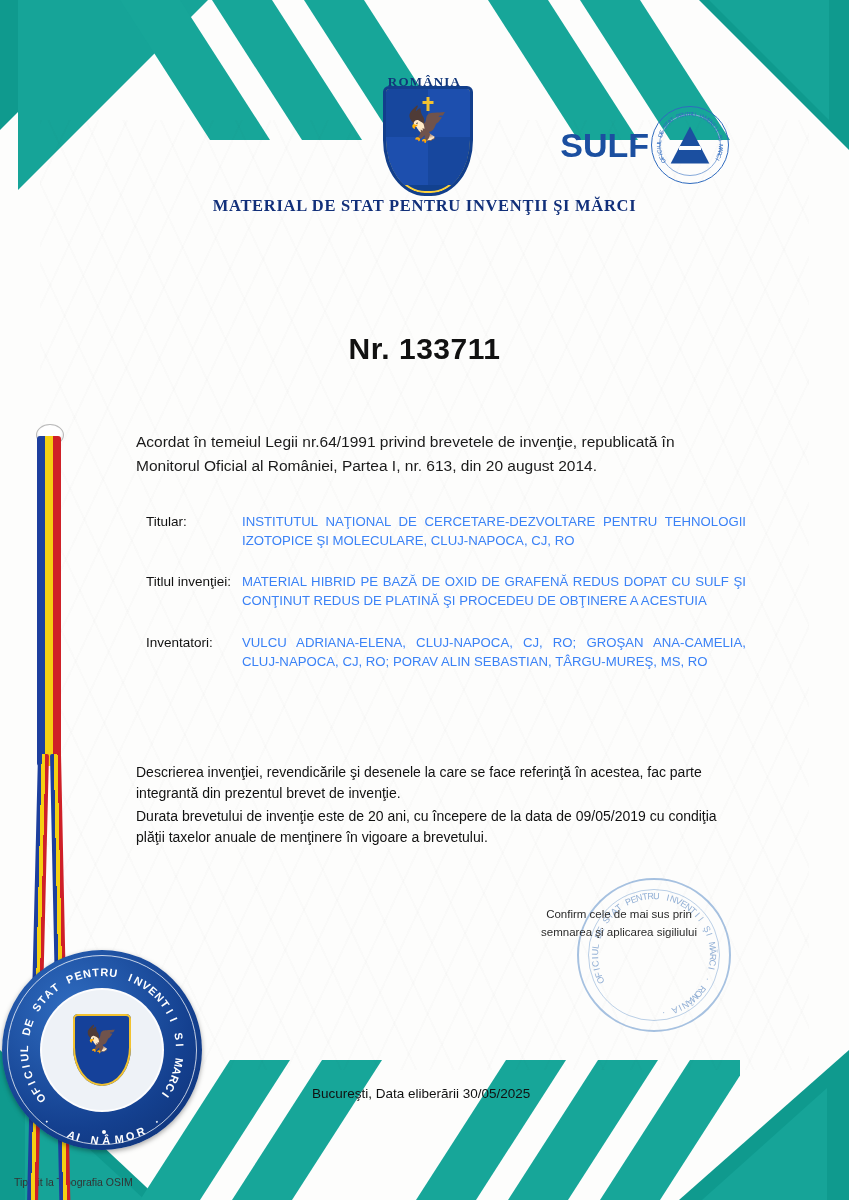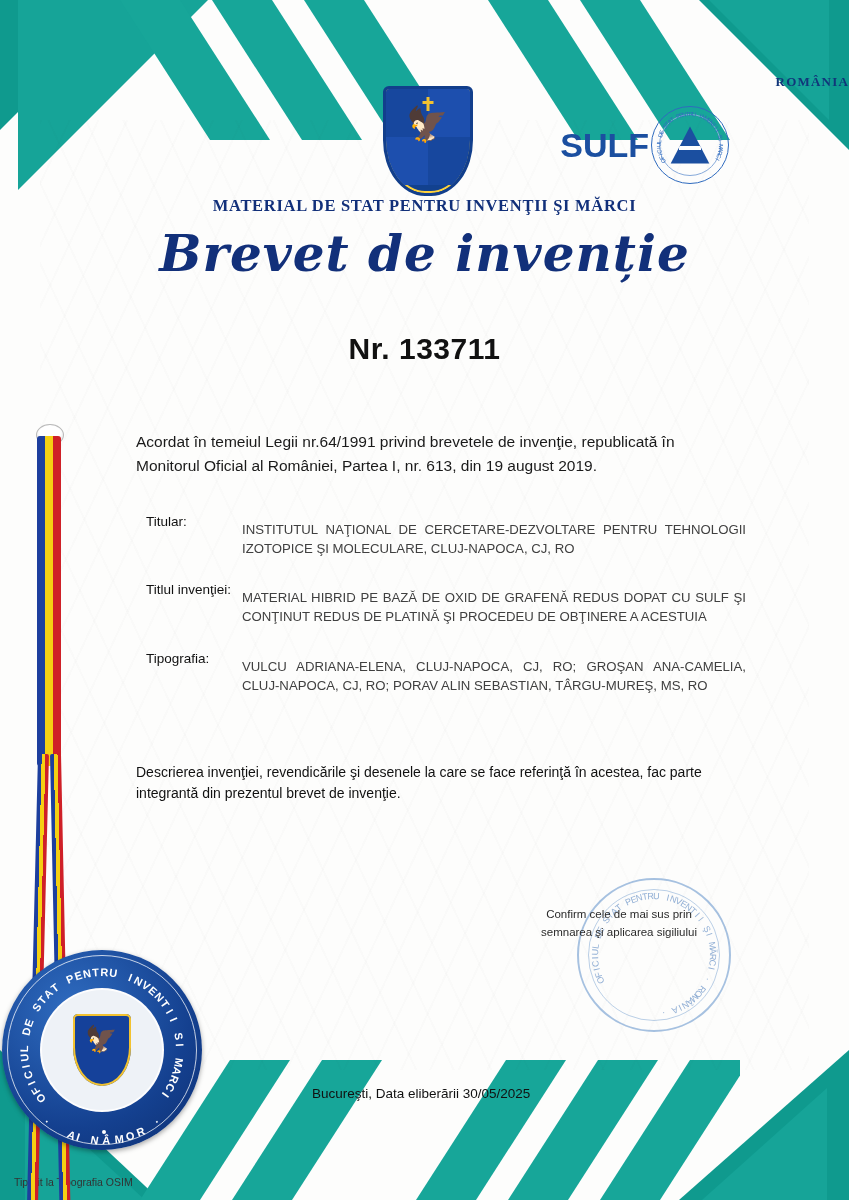--- a/index.html
+++ b/index.html
@@ -113,21 +113,21 @@
   
   .header {
     position: absolute;
     left: 0; right: 0; top: 58px;
     height: 130px;
   }
   .romania-label {
     position: absolute;
     left: 0; right: 0;
     top: 16px;
-    text-align: right;
+    text-align: center;
     font-family: "Liberation Serif", serif;
     font-weight: bold;
     font-size: 13px;
     letter-spacing: 1.2px;
     color: #11367a;
   }
   .coat-wrap {
     position: absolute;
     left: 50%;
     transform: translateX(-50%);
@@ -292,24 +292,23 @@
   .field-label {
     width: 96px;
     flex: 0 0 96px;
     font-size: 13.5px;
     color: #111;
     line-height: 1.45;
   }
   .field-value {
     flex: 1;
     font-size: 13.2px;
-    color: #404040;
+    color: #3b82f6;
     line-height: 1.45;
     text-align: justify;
-    margin-top: 8px;
   }
   .field-value.stretch { text-align: justify; text-align-last: left; }
 
   .notes {
     position: absolute;
     left: 136px;
     top: 762px;
     width: 608px;
     font-size: 14px;
     color: #111;
@@ -583,42 +582,42 @@
             <span style="transform: rotate(99.6deg) translate(0px, -34px) translateX(-50%); font-size: 6px;">A</span>
             <span style="transform: rotate(105.7deg) translate(0px, -34px) translateX(-50%); font-size: 6px;">R</span>
             <span style="transform: rotate(111.8deg) translate(0px, -34px) translateX(-50%); font-size: 6px;">C</span>
             <span style="transform: rotate(117.9deg) translate(0px, -34px) translateX(-50%); font-size: 6px;">I</span>
           </div>
       </div>
     </div>
   </div>
 
   <div class="office-title">MATERIAL DE STAT PENTRU INVENŢII ŞI MĂRCI</div>
-  <div class="brevet-script">Brevet de invenție</div>
   <div class="nr-line">Nr. 133711</div>
 
-  <div class="granted">Acordat în temeiul Legii nr.64/1991 privind brevetele de invenţie, republicată în Monitorul Oficial al României, Partea I, nr. 613, din 19 august 2019.</div>
+  <div class="granted">Acordat în temeiul Legii nr.64/1991 privind brevetele de invenţie, republicată în Monitorul Oficial al României, Partea I, nr. 613, din 20 august 2014.</div>
 
   <div class="fields">
     <div class="field">
       <div class="field-label">Titular:</div>
       <div class="field-value stretch">INSTITUTUL NAŢIONAL DE CERCETARE-DEZVOLTARE PENTRU TEHNOLOGII IZOTOPICE ŞI MOLECULARE, CLUJ-NAPOCA, CJ, RO</div>
     </div>
     <div class="field">
       <div class="field-label">Titlul invenţiei:</div>
       <div class="field-value stretch">MATERIAL HIBRID PE BAZĂ DE OXID DE GRAFENĂ REDUS DOPAT CU SULF ŞI CONŢINUT REDUS DE PLATINĂ ŞI PROCEDEU DE OBŢINERE A ACESTUIA</div>
     </div>
     <div class="field">
-      <div class="field-label">Tipografia:</div>
+      <div class="field-label">Inventatori:</div>
       <div class="field-value stretch">VULCU ADRIANA-ELENA, CLUJ-NAPOCA, CJ, RO; GROŞAN ANA-CAMELIA, CLUJ-NAPOCA, CJ, RO; PORAV ALIN SEBASTIAN, TÂRGU-MUREŞ, MS, RO</div>
     </div>
   </div>
 
   <div class="notes">
     <p>Descrierea invenţiei, revendicările şi desenele la care se face referinţă în acestea, fac parte integrantă din prezentul brevet de invenţie.</p>
+    <p>Durata brevetului de invenţie este de 20 ani, cu începere de la data de 09/05/2019 cu condiţia plăţii taxelor anuale de menţinere în vigoare a brevetului.</p>
   </div>
 
   <div class="round-stamp">
     <div class="round-stamp-text">
         <span style="transform: rotate(-115deg) translate(0px, -64px) translateX(-50%); font-size: 9px;">O</span>
         <span style="transform: rotate(-109.4deg) translate(0px, -64px) translateX(-50%); font-size: 9px;">F</span>
         <span style="transform: rotate(-103.8deg) translate(0px, -64px) translateX(-50%); font-size: 9px;">I</span>
         <span style="transform: rotate(-98.2deg) translate(0px, -64px) translateX(-50%); font-size: 9px;">C</span>
         <span style="transform: rotate(-92.6deg) translate(0px, -64px) translateX(-50%); font-size: 9px;">I</span>
         <span style="transform: rotate(-87deg) translate(0px, -64px) translateX(-50%); font-size: 9px;">U</span>

